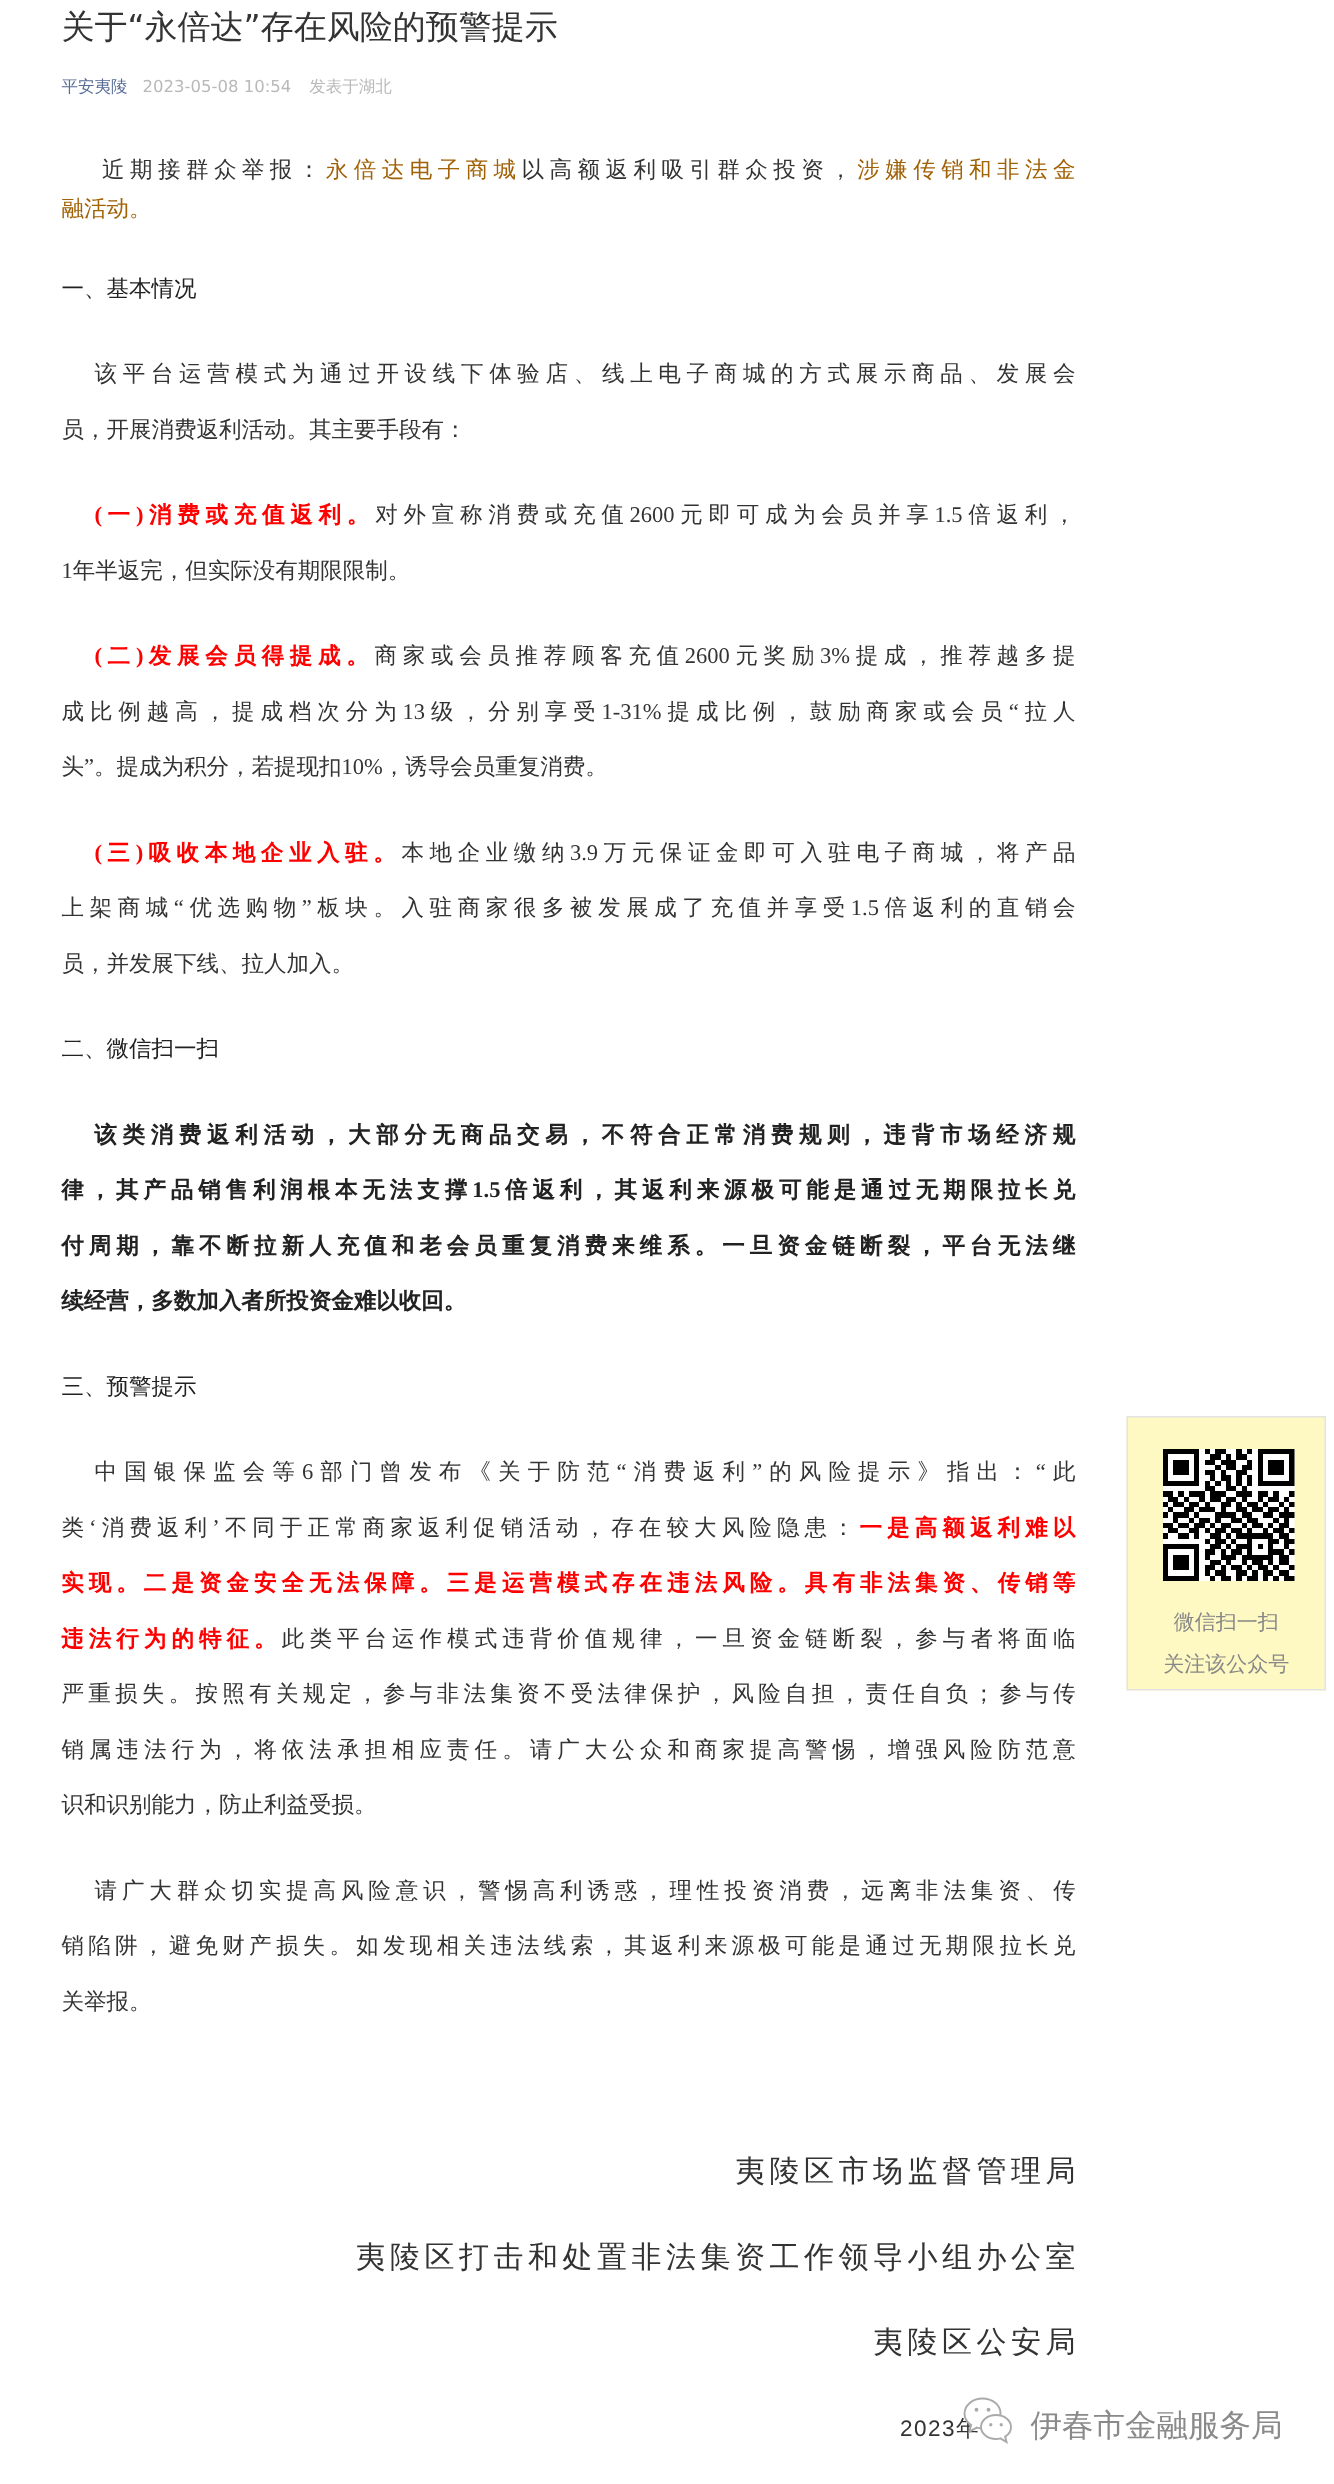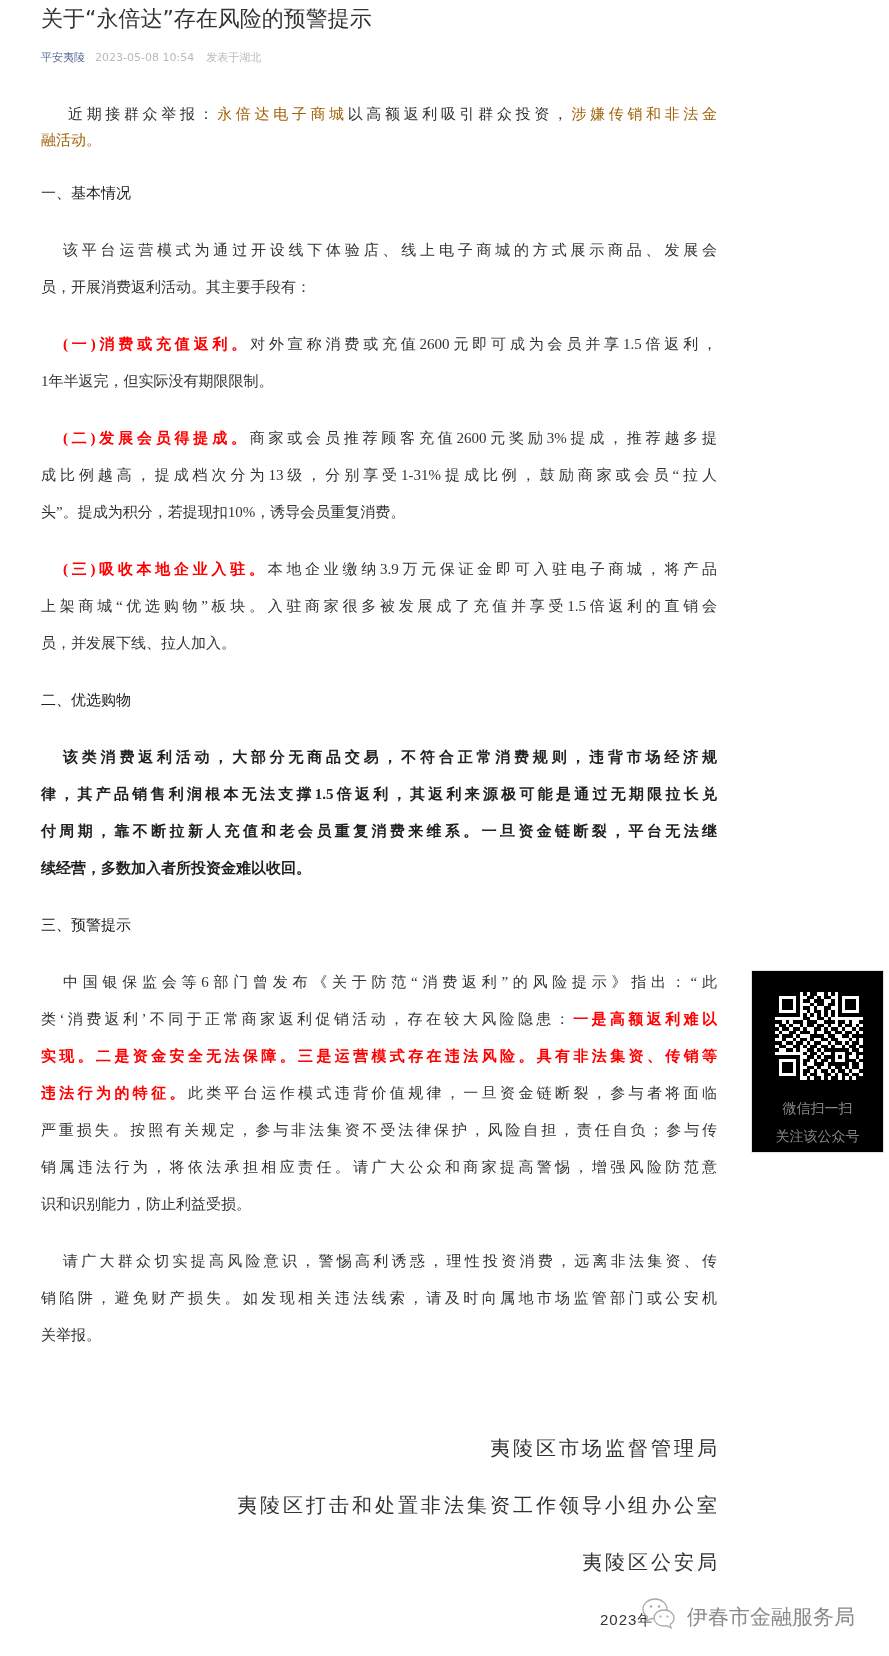--- a/index.html
+++ b/index.html
@@ -27,21 +27,21 @@
   .p.strong .ln { font-weight: bold; color: #222; }
   .b { font-weight: normal; color: #a16207; }
   .red { font-weight: bold; color: #ff0000; }
 
   .signatures { position: absolute; left: 41px; top: 1430px; width: 676px;
                 font-family: Liberation Sans, sans-serif; font-size: 20px; color: #333; }
   .sig { height: 37px; line-height: 37px; margin-bottom: 20px; text-align: right; letter-spacing: 3px; margin-right: -3px; white-space: nowrap; }
   .date { position: absolute; left: 600px; top: 1601px; height: 37px; line-height: 37px; font-size: 15px; color: #333;
           letter-spacing: 1px; font-family: "Liberation Sans", sans-serif; white-space: nowrap; }
 
-  .qr-panel { position: absolute; left: 751px; top: 970px; width: 131px; height: 181px; border: 1px solid #e3e3e3; background: #000000; text-decoration: underline; }
+  .qr-panel { position: absolute; left: 751px; top: 944px; width: 131px; height: 181px; border: 1px solid #e3e3e3; background: #fef9c3; text-decoration: underline; }
   .qr-code { position: absolute; left: 23px; top: 21px; width: 88px; height: 88px; }
   .qr-caption { position: absolute; left: 0; width: 131px; text-align: center; font-size: 14px; color: #888; line-height: 20px; white-space: nowrap;
                 font-family: "DejaVu Sans", "Liberation Sans", sans-serif; }
   .qr-caption.c1 { top: 127px; }
   .qr-caption.c2 { top: 155px; }
 
   .watermark-icon { position: absolute; left: 641px; top: 1597px; width: 36px; height: 35px; }
   .watermark-text { position: absolute; left: 687px; top: 1603px; font-size: 21px; line-height: 28px; color: #8a8a8a; white-space: nowrap;
                     text-shadow: 0 0 2px #fff, 0 0 2px #fff; font-family: "DejaVu Sans", "Liberation Sans", sans-serif; }
 </style>
@@ -83,21 +83,21 @@
       <div class="ln last"><span>头”。提成为积分，若提现扣10%，诱导会员重复消费。</span></div>
     </div>
 
     <div class="p">
       <div class="ln first"><span class="red">(三)吸收本地企业入驻。</span><span>本地企业缴纳3.9万元保证金即可入驻电子商城，将产品</span></div>
       <div class="ln"><span>上架商城“优选购物”板块。入驻商家很多被发展成了充值并享受1.5倍返利的直销会</span></div>
       <div class="ln last"><span>员，并发展下线、拉人加入。</span></div>
     </div>
 
     <div class="p heading">
-      <div class="ln last">二、优选购物</div>
+      <div class="ln last">二、微信扫一扫</div>
     </div>
 
     <div class="p strong">
       <div class="ln first"><span>该类消费返利活动，大部分无商品交易，不符合正常消费规则，违背市场经济规</span></div>
       <div class="ln"><span>律，其产品销售利润根本无法支撑1.5倍返利，其返利来源极可能是通过无期限拉长兑</span></div>
       <div class="ln"><span>付周期，靠不断拉新人充值和老会员重复消费来维系。一旦资金链断裂，平台无法继</span></div>
       <div class="ln last"><span>续经营，多数加入者所投资金难以收回。</span></div>
     </div>
 
     <div class="p heading">
@@ -109,21 +109,21 @@
       <div class="ln"><span>类‘消费返利’不同于正常商家返利促销活动，存在较大风险隐患：</span><span class="red">一是高额返利难以</span></div>
       <div class="ln"><span class="red">实现。二是资金安全无法保障。三是运营模式存在违法风险。具有非法集资、传销等</span></div>
       <div class="ln"><span class="red">违法行为的特征。</span><span>此类平台运作模式违背价值规律，一旦资金链断裂，参与者将面临</span></div>
       <div class="ln"><span>严重损失。按照有关规定，参与非法集资不受法律保护，风险自担，责任自负；参与传</span></div>
       <div class="ln"><span>销属违法行为，将依法承担相应责任。请广大公众和商家提高警惕，增强风险防范意</span></div>
       <div class="ln last"><span>识和识别能力，防止利益受损。</span></div>
     </div>
 
     <div class="p">
       <div class="ln first"><span>请广大群众切实提高风险意识，警惕高利诱惑，理性投资消费，远离非法集资、传</span></div>
-      <div class="ln"><span>销陷阱，避免财产损失。如发现相关违法线索，请及时向属地市场监管部门或公安机</span></div>
+      <div class="ln"><span>销陷阱，避免财产损失。如发现相关违法线索，其返利来源极可能是通过无期限拉长兑</span></div>
       <div class="ln last"><span>关举报。</span></div>
     </div>
   </div>
 
   <div class="signatures">
     <div class="sig">夷陵区市场监督管理局</div>
     <div class="sig">夷陵区打击和处置非法集资工作领导小组办公室</div>
     <div class="sig">夷陵区公安局</div>
   </div>
   <div class="date">2023年</div>

